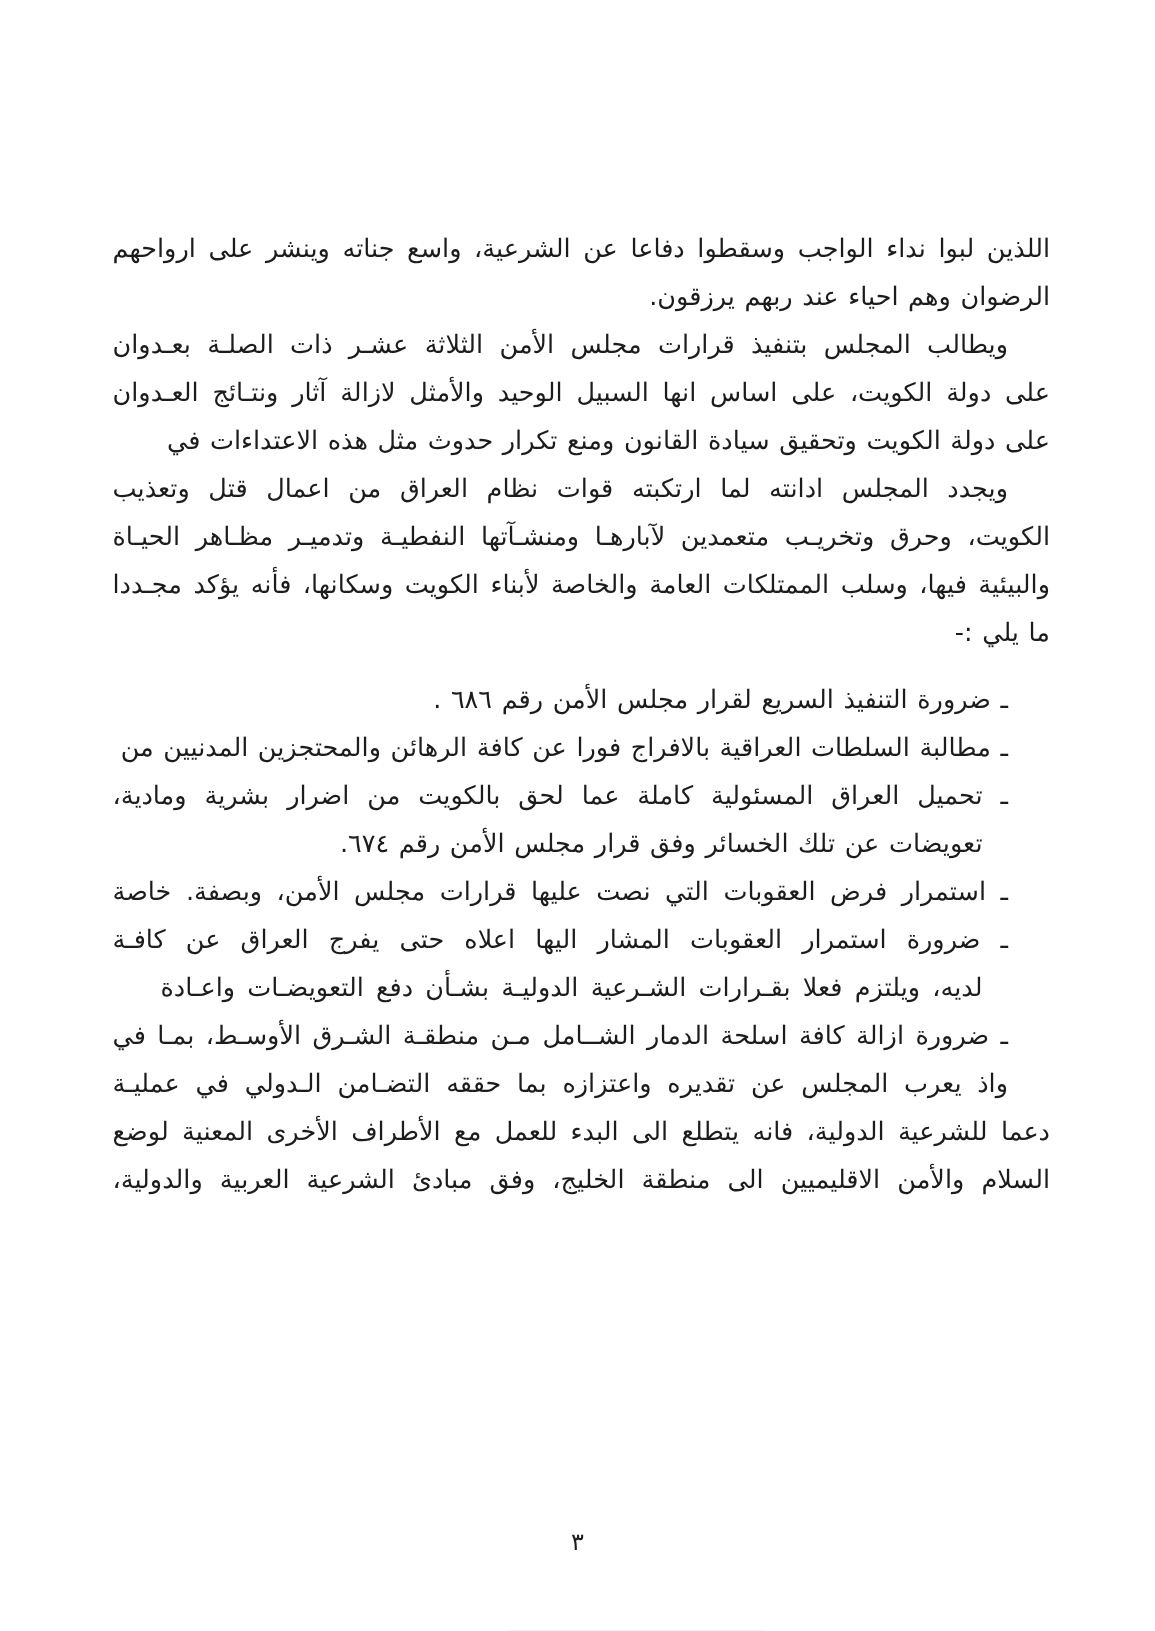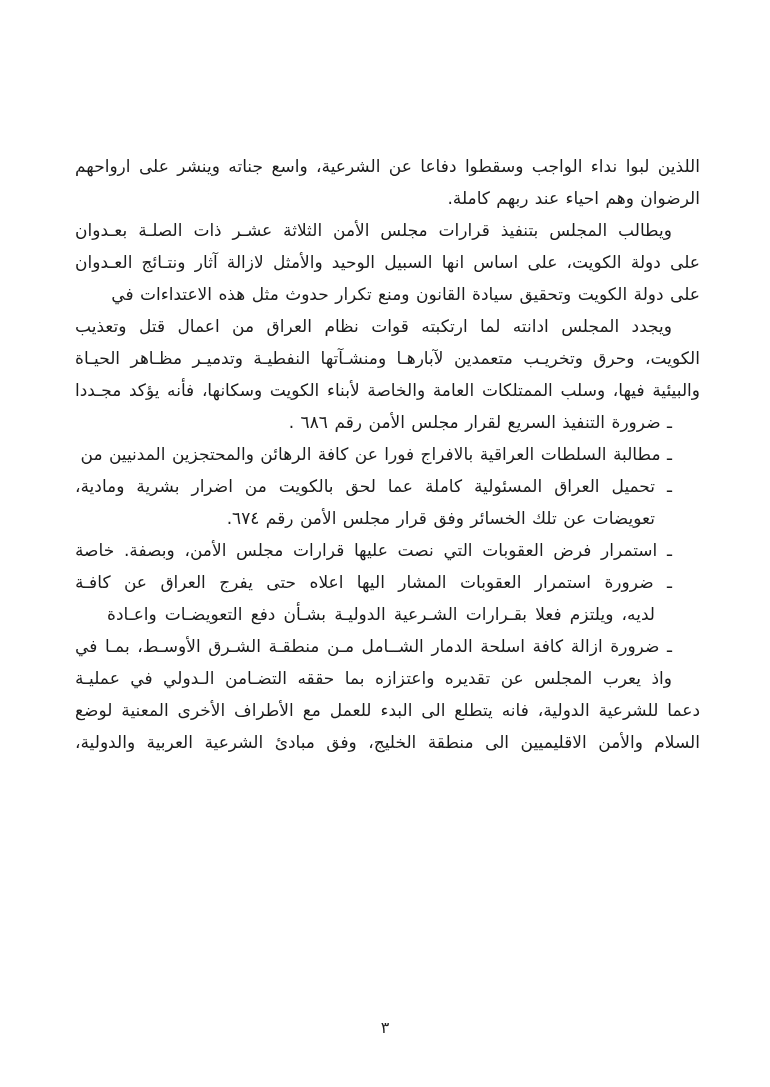--- a/index.html
+++ b/index.html
@@ -32,45 +32,46 @@
   
   .j {
     text-align: justify;
     text-align-last: justify;
   }
   
   .ind-p { padding-right: 28px; }
   
   .ind-c { padding-right: 45px; margin-left: 32px; }
   
-  .gap-top { }
+  .gap-top { margin-top: 13px; }
   .page-number {
     position: absolute;
     top: 1016px;
     left: 0;
     right: 0;
     text-align: center;
     font-size: 16px;
     line-height: 24px;
     color: #1c1c1c;
   }
 </style>
 </head>
 <body>
 
 <div class="page">
   <div class="text-block">
     <div class="ln j">اللذين لبوا نداء الواجب وسقطوا دفاعا عن الشرعية، واسع جناته وينشر على ارواحهم شـآبيب</div>
-    <div class="ln">الرضوان وهم احياء عند ربهم كاملة.</div>
+    <div class="ln">الرضوان وهم احياء عند ربهم يرزقون.</div>
     <div class="ln j ind-p">ويطالب المجلس بتنفيذ قرارات مجلس الأمن الثلاثة عشـر ذات الصلـة بعـدوان نظـام العـراق</div>
     <div class="ln j">على دولة الكويت، على اساس انها السبيل الوحيد والأمثل لازالة آثار ونتـائج العـدوان العراقي</div>
     <div class="ln">على دولة الكويت وتحقيق سيادة القانون ومنع تكرار حدوث مثل هذه الاعتداءات في المستقبل</div>
     <div class="ln j ind-p">ويجدد المجلس ادانته لما ارتكبته قوات نظام العراق من اعمال قتل وتعذيب واضطهـاد لأهـل</div>
     <div class="ln j">الكويت، وحرق وتخريـب متعمدين لآبارهـا ومنشـآتها النفطيـة وتدميـر مظـاهر الحيـاة البشـرية</div>
     <div class="ln j">والبيئية فيها، وسلب الممتلكات العامة والخاصة لأبناء الكويت وسكانها، فأنه يؤكد مجـددا على</div>
+    <div class="ln">ما يلي :-</div>
     <div class="ln ind-p gap-top">ـ ضرورة التنفيذ السريع لقرار مجلس الأمن رقم ٦٨٦ .</div>
     <div class="ln ind-p">ـ مطالبة السلطات العراقية بالافراج فورا عن كافة الرهائن والمحتجزين المدنيين من الكويتيين.</div>
     <div class="ln j ind-p">ـ تحميل العراق المسئولية كاملة عما لحق بالكويت من اضرار بشرية ومادية، ومطالبة العراق دفـع</div>
     <div class="ln ind-c">تعويضات عن تلك الخسائر وفق قرار مجلس الأمن رقم ٦٧٤.</div>
     <div class="ln j ind-p">ـ استمرار فرض العقوبات التي نصت عليها قرارات مجلس الأمن، وبصفة. خاصة القرارات ٦٦١</div>
     <div class="ln j ind-p">ـ ضرورة استمرار العقوبات المشار اليها اعلاه حتى يفرج العراق عن كافـة المحتجزيـن الكويتييـن</div>
     <div class="ln j ind-c">لديه، ويلتزم فعلا بقـرارات الشـرعية الدوليـة بشـأن دفع التعويضـات واعـادة المسـروقات الى</div>
     <div class="ln j ind-p">ـ ضرورة ازالة كافة اسلحة الدمار الشــامل مـن منطقـة الشـرق الأوسـط، بمـا في ذلـك السـلاح</div>
     <div class="ln j ind-p">واذ يعرب المجلس عن تقديره واعتزازه بما حققه التضـامن الـدولي في عمليـة تحريـر الكويـت</div>
     <div class="ln j">دعما للشرعية الدولية، فانه يتطلع الى البدء للعمل مع الأطراف الأخرى المعنية لوضع اسس اعادة</div>

